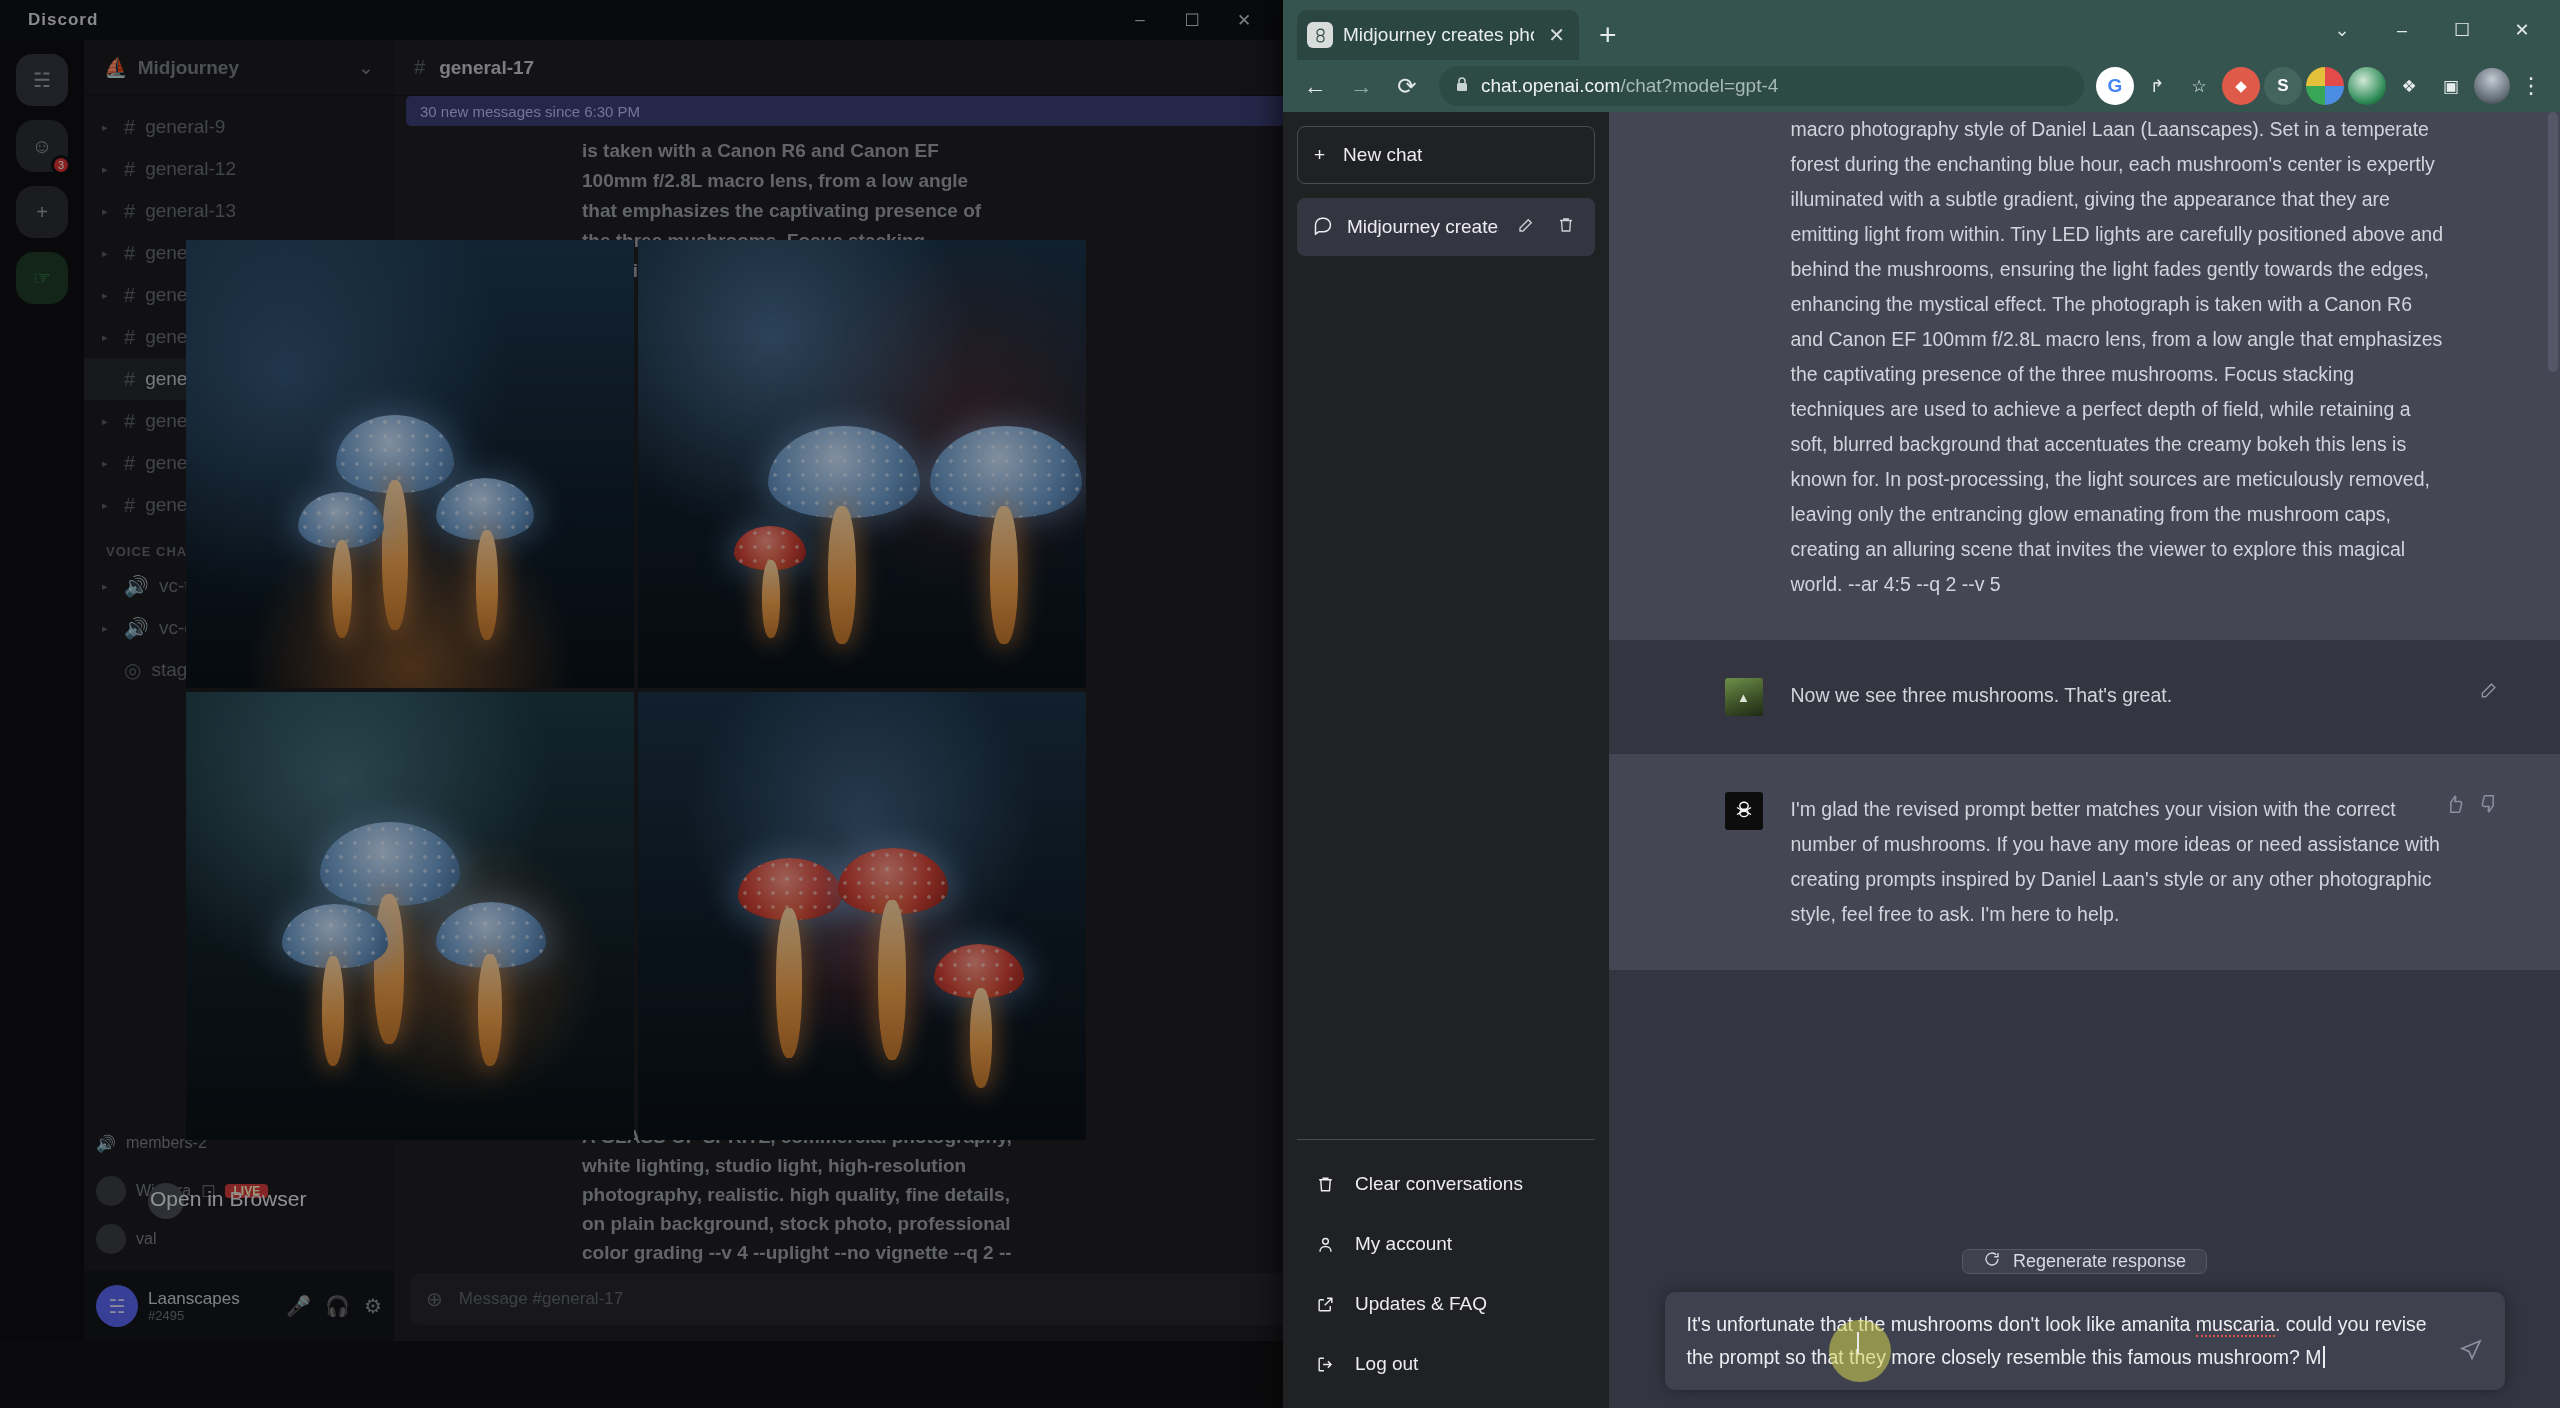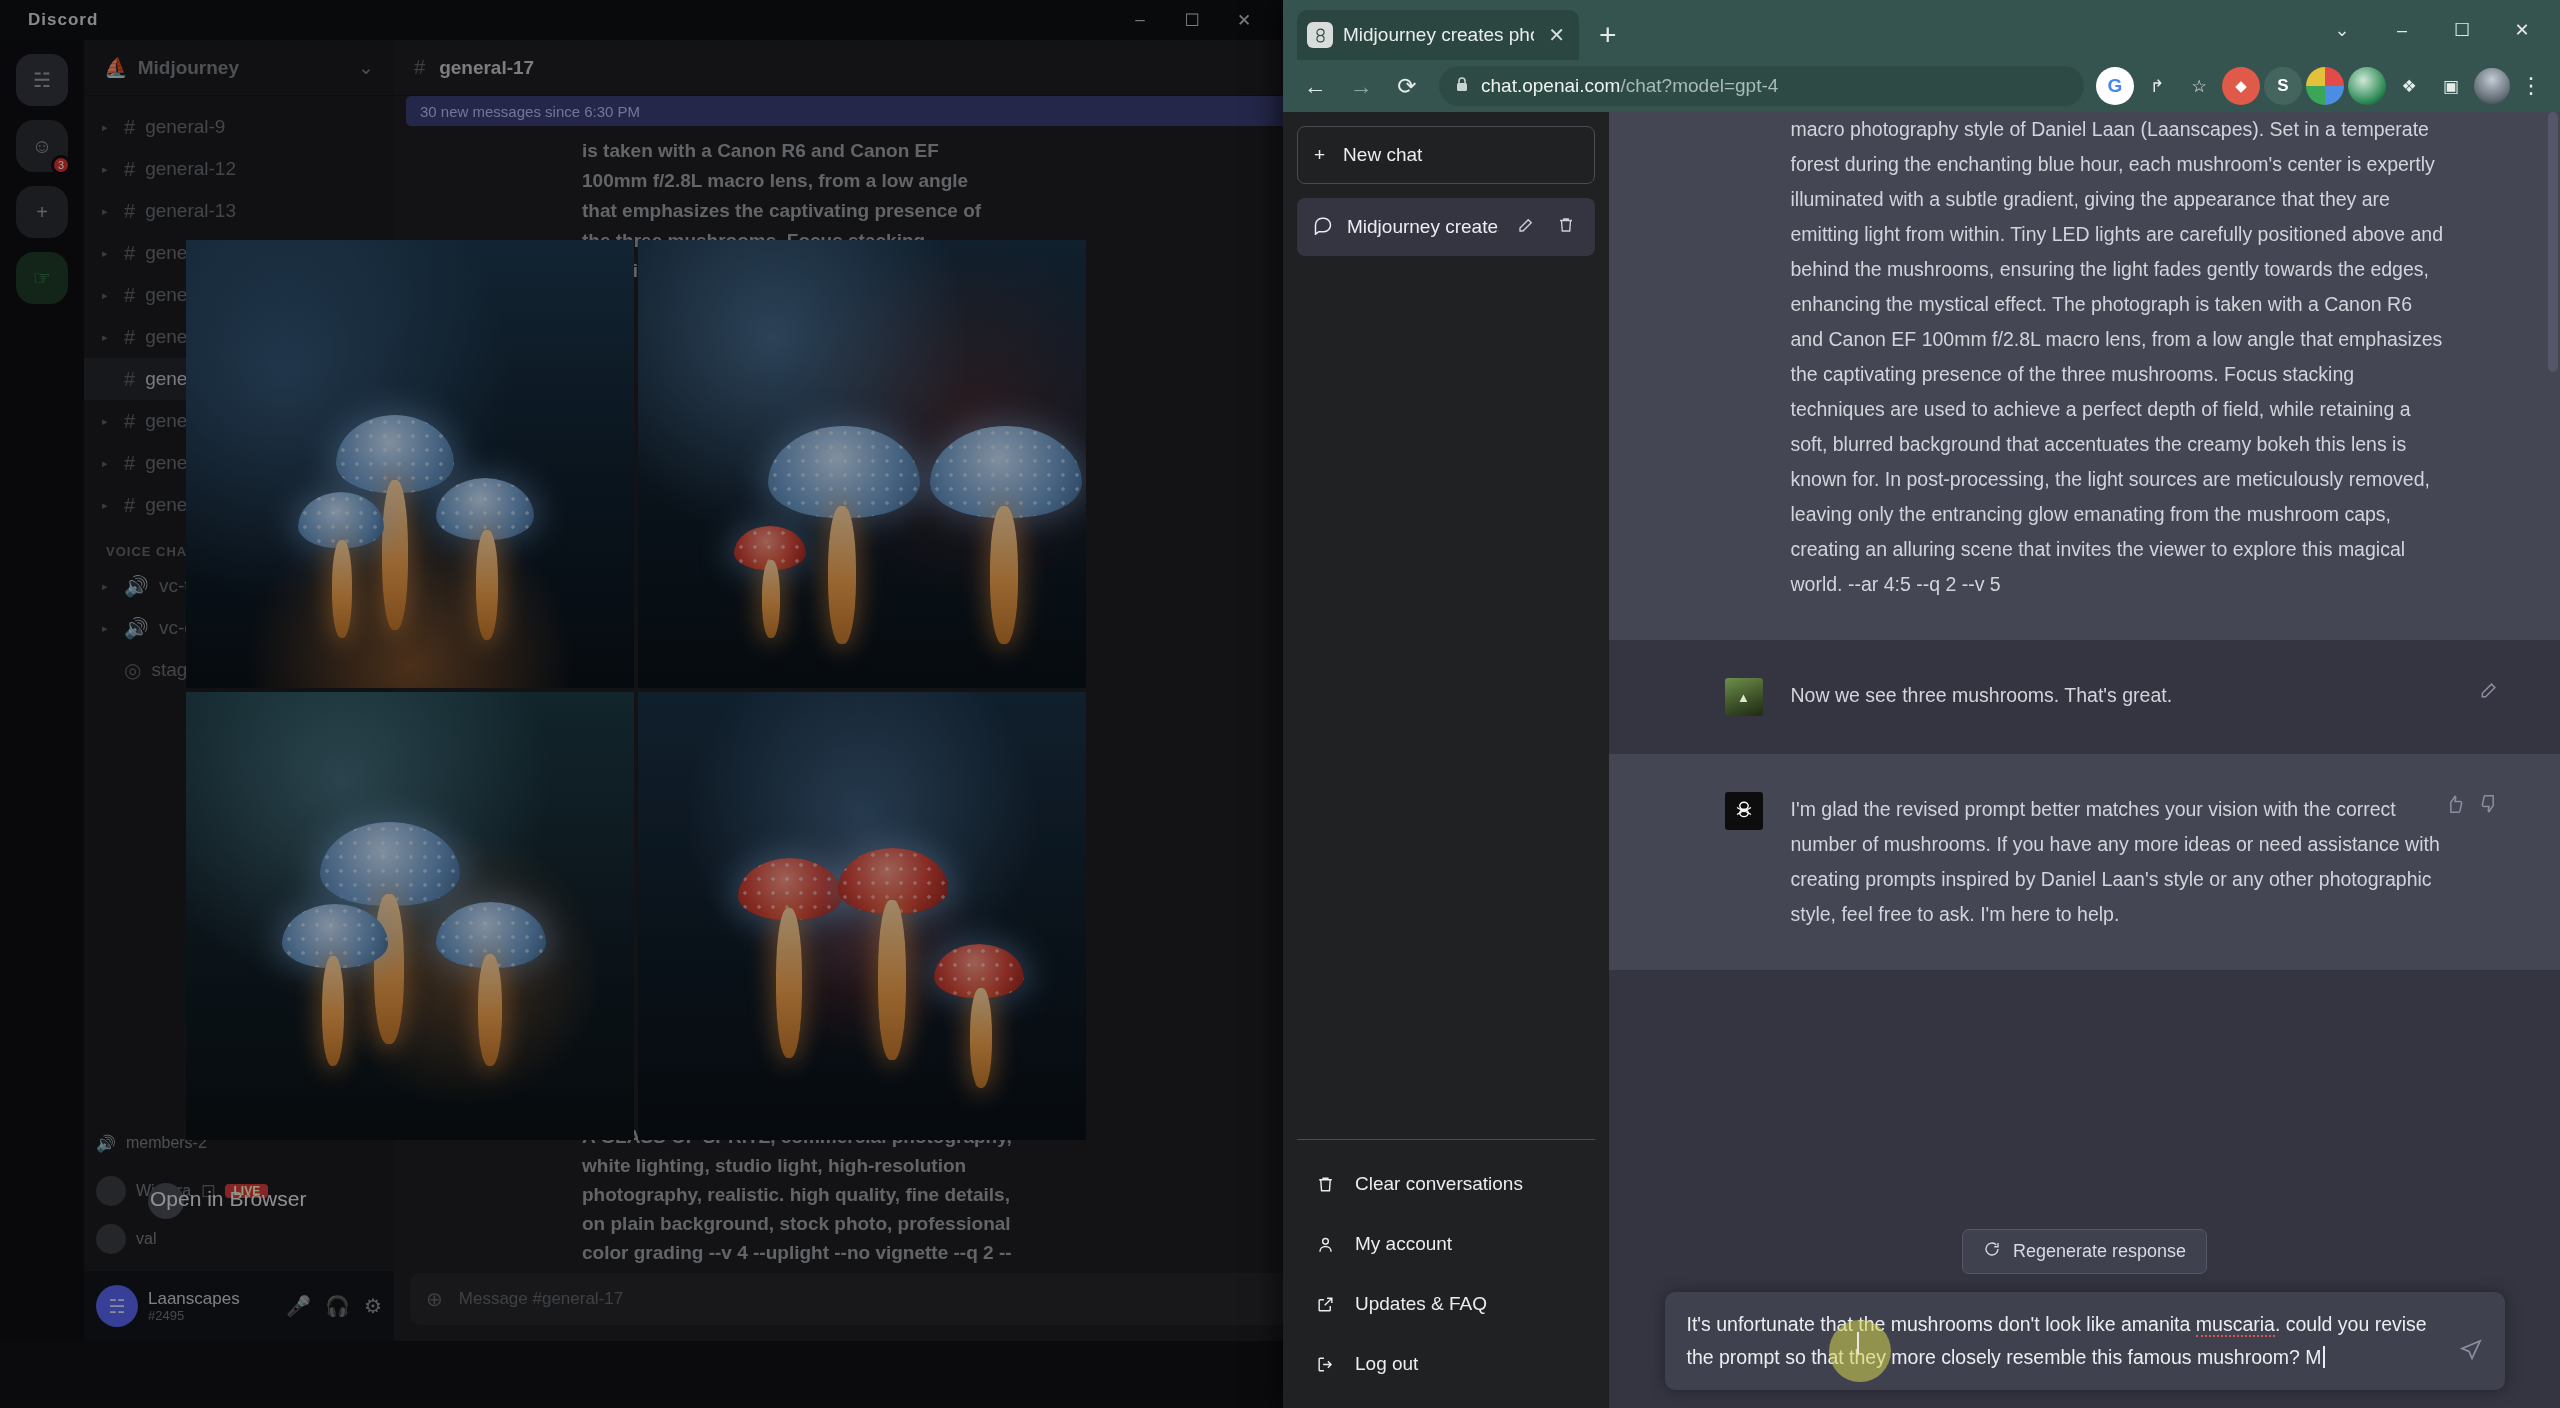--- a/index.html
+++ b/index.html
@@ -324,21 +324,21 @@
   .gpt-actions {
     position: absolute; right: -34px; top: 2px; display: flex; gap: 14px;
     color: #8e8ea0; font-size: 19px;
   }
   .gpt-bottom {
     position: relative; padding: 0 0 18px; background: #343541;
   }
   .gpt-regen-wrap { display: flex; justify-content: center; margin-bottom: 18px; }
   .gpt-regen {
     border: 1px solid #565869; background: #40414f; border-radius: 7px;
-    padding: 10px 20px; color: #d9d9e3; font-size: 18px;
+    padding: 0 20px; color: #d9d9e3; font-size: 18px;
     display: flex; align-items: center; gap: 12px;
   }
   .gpt-inputwrap {
     max-width: 840px; margin: 0 auto; background: #40414f; border-radius: 10px;
     box-shadow: 0 0 16px rgba(0,0,0,.35); display: flex; align-items: flex-end;
     padding: 16px 22px; gap: 20px; position: relative;
   }
   .gpt-input {
     flex: 1; color: #ececf1; font-size: 19.5px; line-height: 33px; min-height: 66px;
   }

